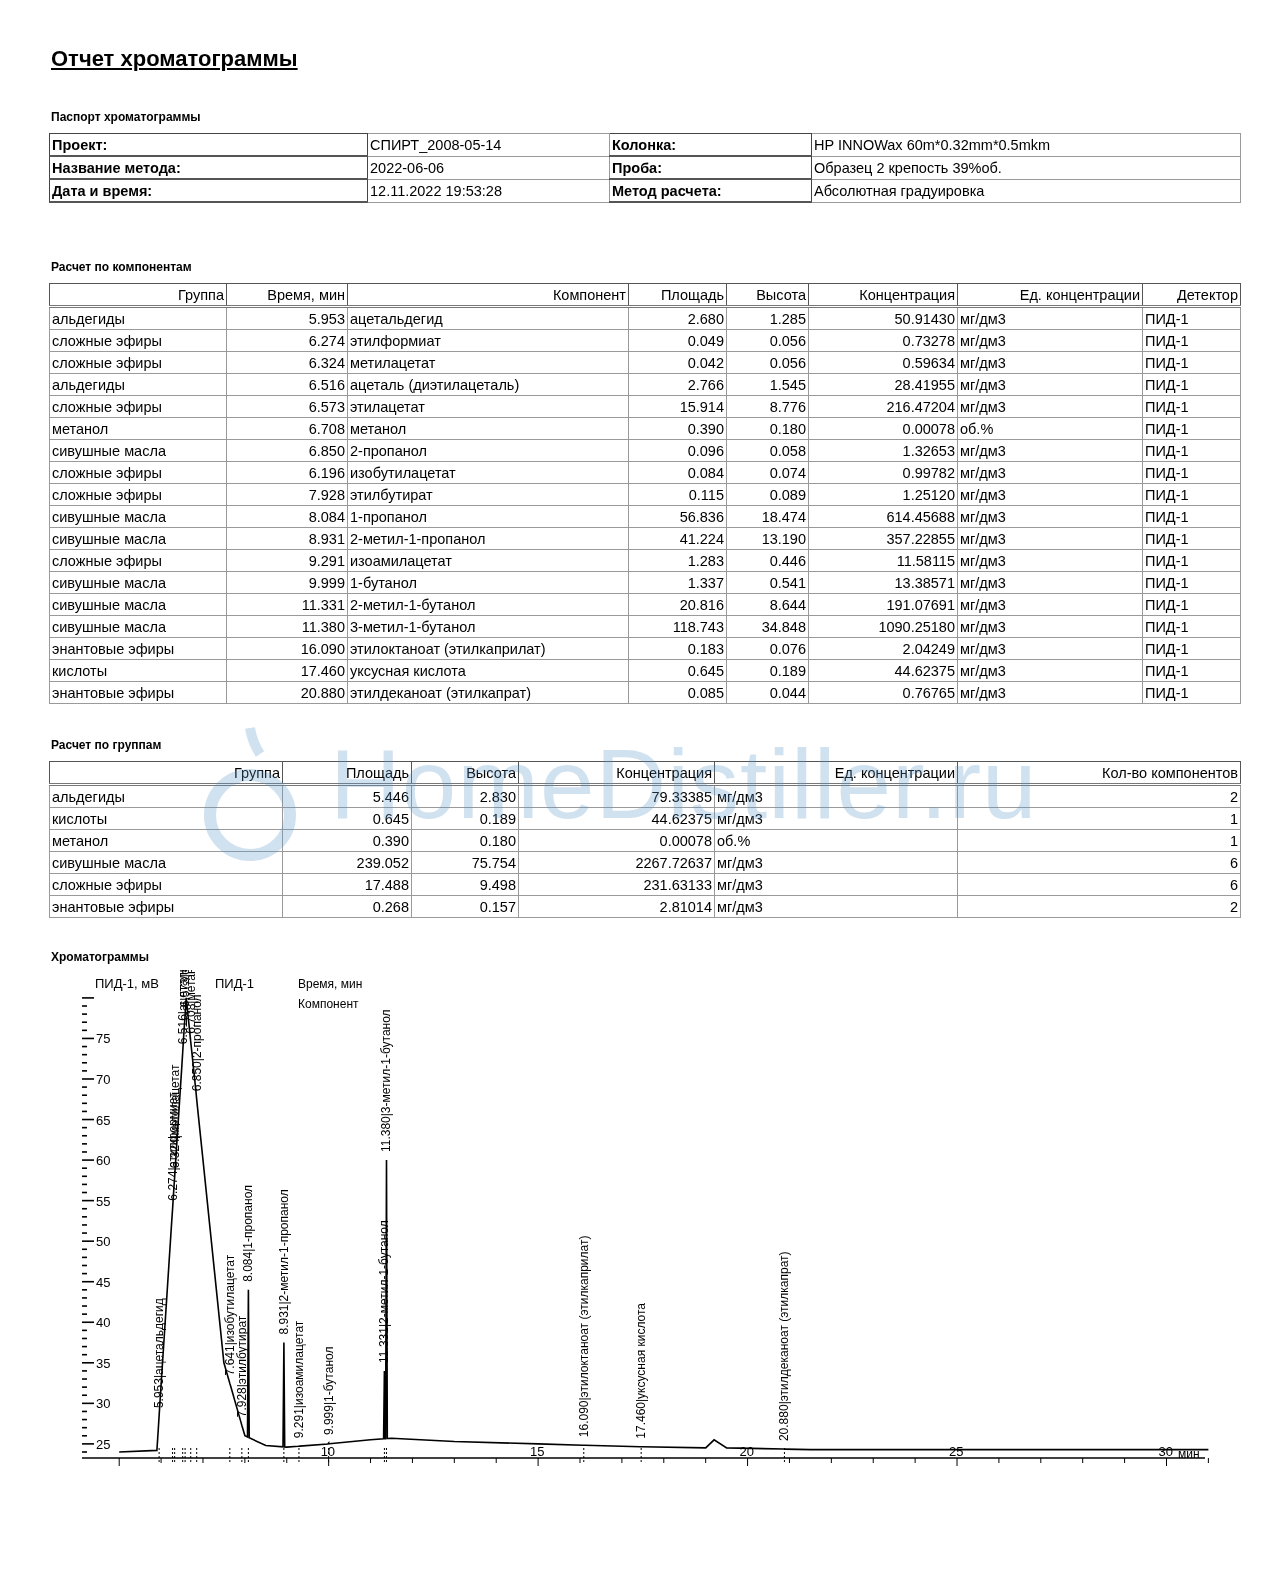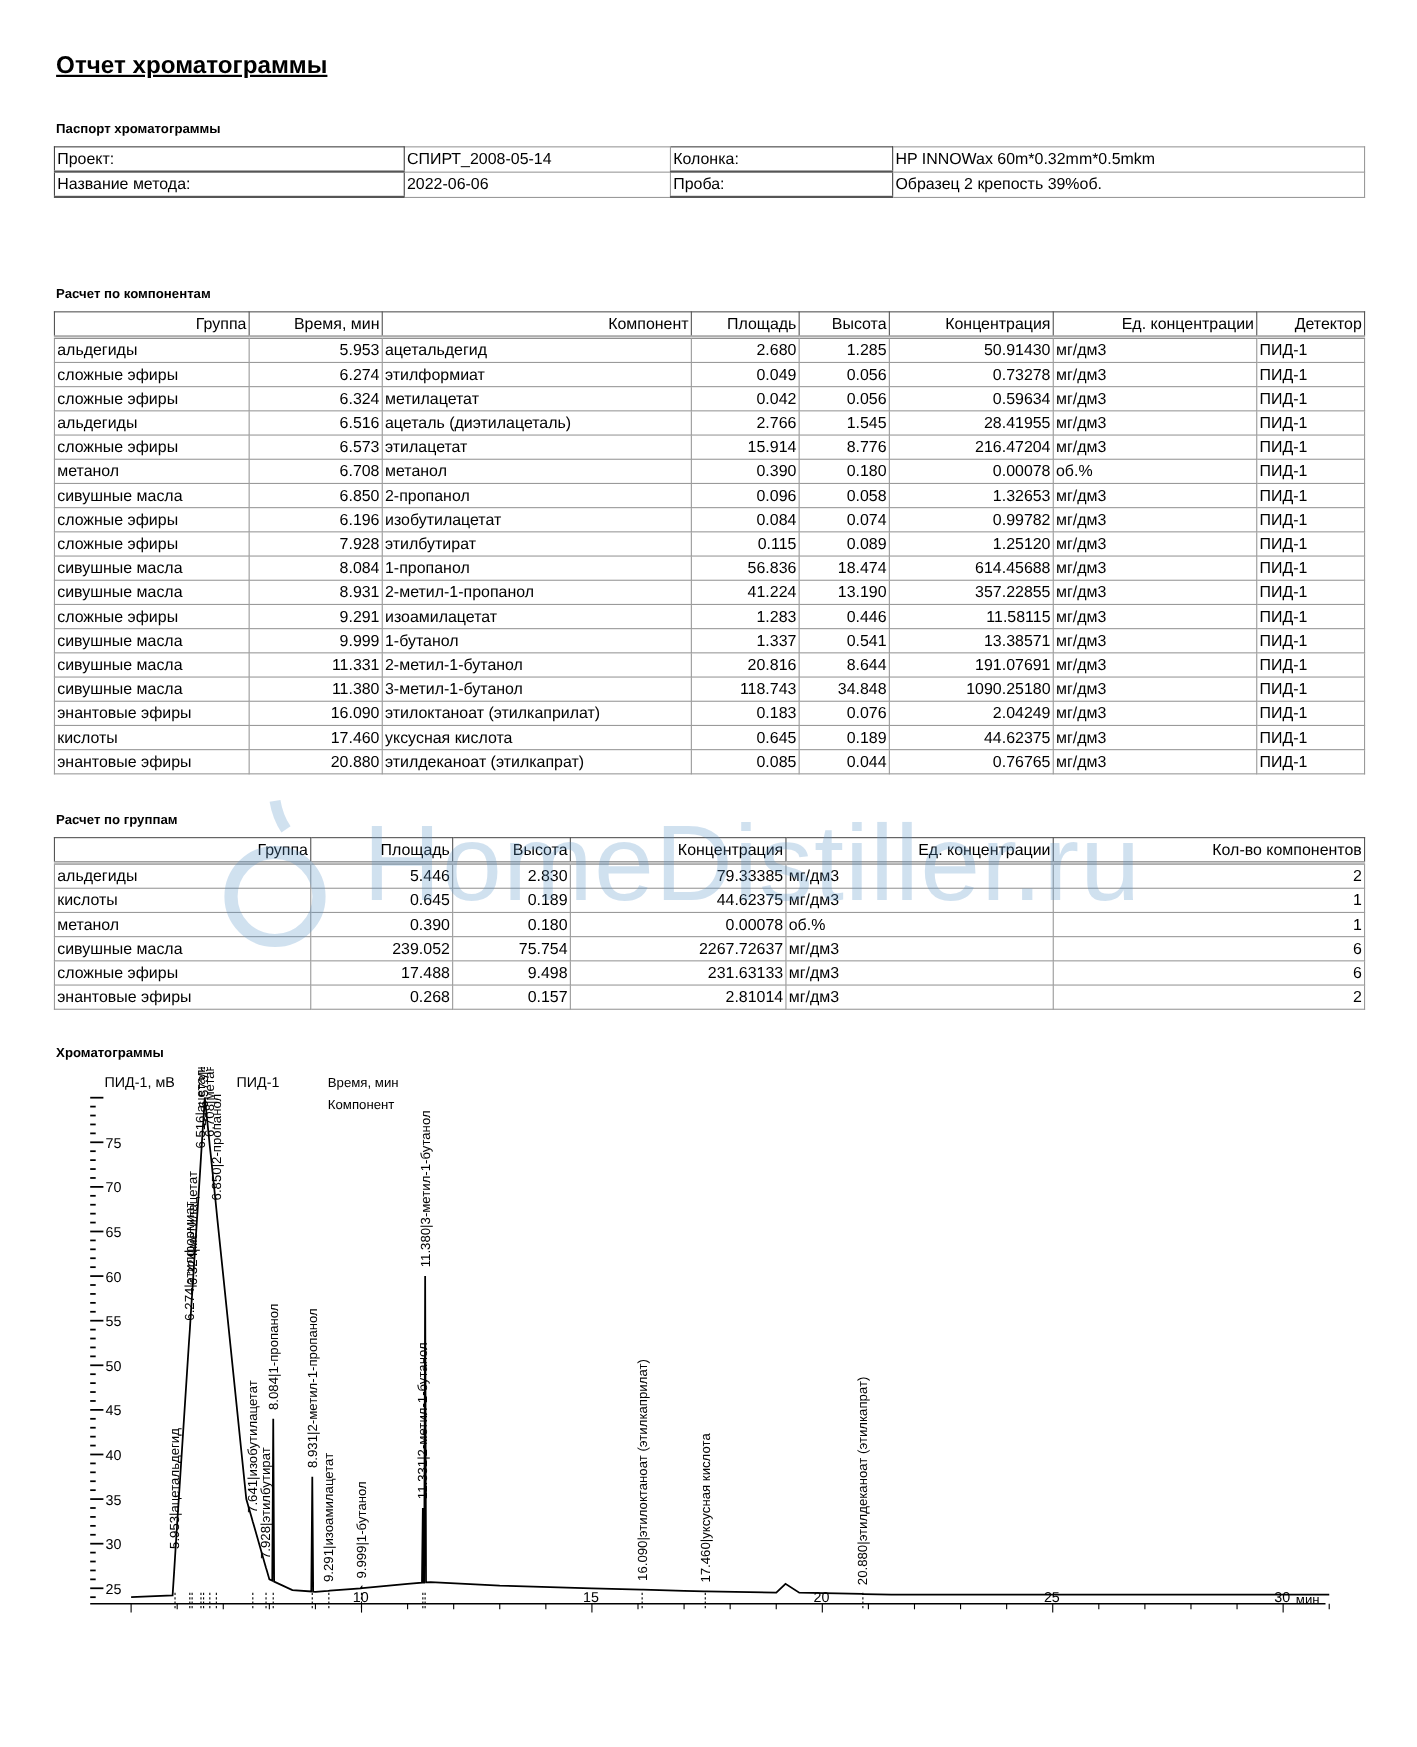--- a/index.html
+++ b/index.html
@@ -4,21 +4,21 @@
 <style>
   html, body { margin: 0; padding: 0; background: #ffffff; }
   body { width: 1288px; height: 1588px; position: relative; overflow: hidden;
          font-family: "Liberation Sans", sans-serif; color: #000; }
   .h1 { position: absolute; left: 51px; top: 46px; font-size: 22px; font-weight: bold; text-decoration: underline; }
   .h2 { position: absolute; left: 51px; font-size: 12px; font-weight: bold; }
   table { position: absolute; border-collapse: collapse; font-size: 14.5px; table-layout: fixed; }
   td, th { border: 1px solid #9a9a9a; padding: 0 2px; height: 21px; line-height: 20px;
            white-space: nowrap; overflow: hidden; }
   th { text-align: right; font-weight: normal; border-color: #555; border-bottom: 3px double #777; }
-  .lbl { font-weight: normal; border: 1px solid #444; border-bottom: 2px solid #555; }
+  .lbl { font-weight: bold; border: 1px solid #444; border-bottom: 2px solid #555; }
   .r { text-align: right; }
   .watermark { position: absolute; left: 190px; top: 720px; width: 820px; height: 150px;
                pointer-events: none; opacity: 0.28; }
   .watermark .wm-text { position: absolute; left: 140px; top: 8px; font-size: 98px; color: #5b95c8;
                font-family: "Liberation Sans", sans-serif; letter-spacing: 1px; }
   .chart { position: absolute; left: 60px; top: 970px; width: 1170px; height: 510px; }
   .chart text { font-family: "Liberation Sans", sans-serif; }
 </style>
 </head>
 <body>
@@ -38,20 +38,26 @@
         <td class="lbl">Проект:</td>
         <td>СПИРТ_2008-05-14</td>
         <td class="lbl">Колонка:</td>
         <td>HP INNOWax 60m*0.32mm*0.5mkm</td>
       </tr>
       <tr>
         <td class="lbl">Название метода:</td>
         <td>2022-06-06</td>
         <td class="lbl">Проба:</td>
         <td>Образец 2 крепость 39%об.</td>
+      </tr>
+      <tr>
+        <td class="lbl">Дата и время:</td>
+        <td>12.11.2022 19:53:28</td>
+        <td class="lbl">Метод расчета:</td>
+        <td>Абсолютная градуировка</td>
       </tr>
     </tbody>
 </table>
 
 <div class="h2" style="top:260px">Расчет по компонентам</div>
 <table style="left:49px; top:283px; width:1191px;">
   <colgroup>
     <col style="width:177px">
       <col style="width:121px">
       <col style="width:281px">

